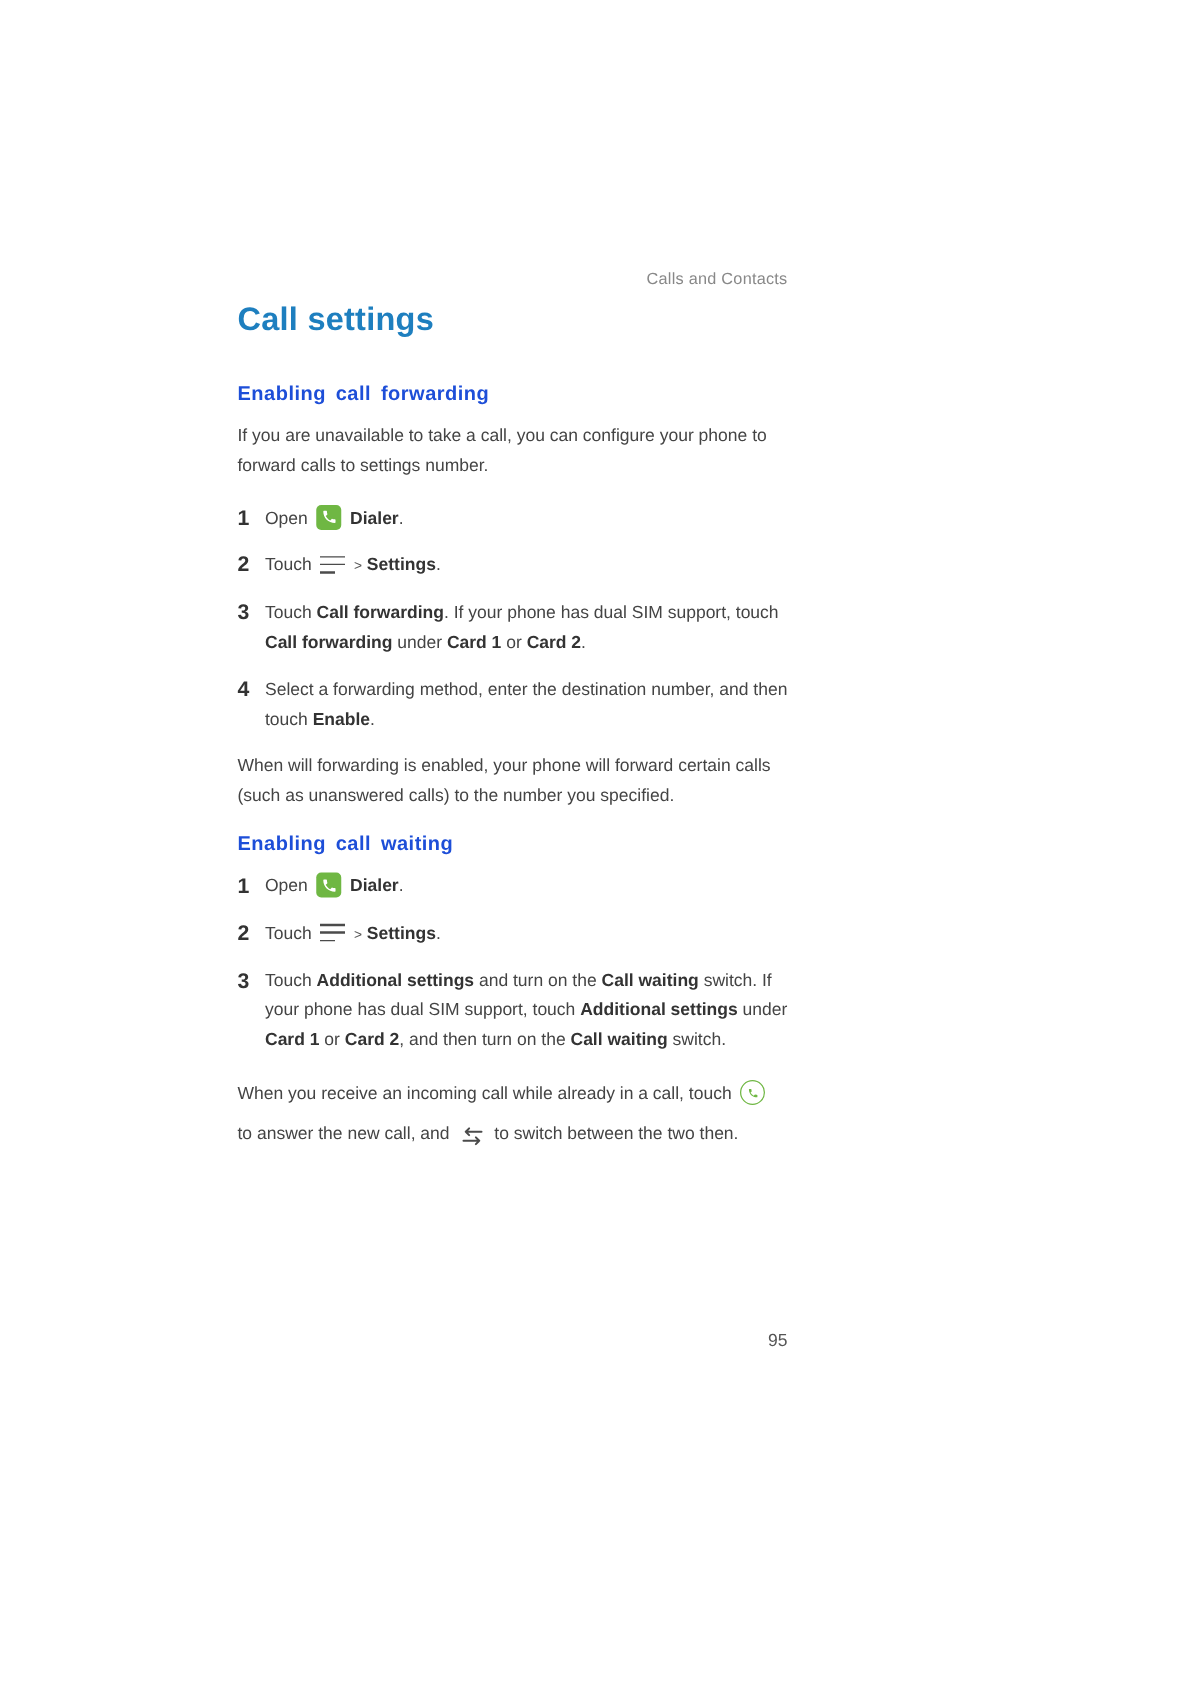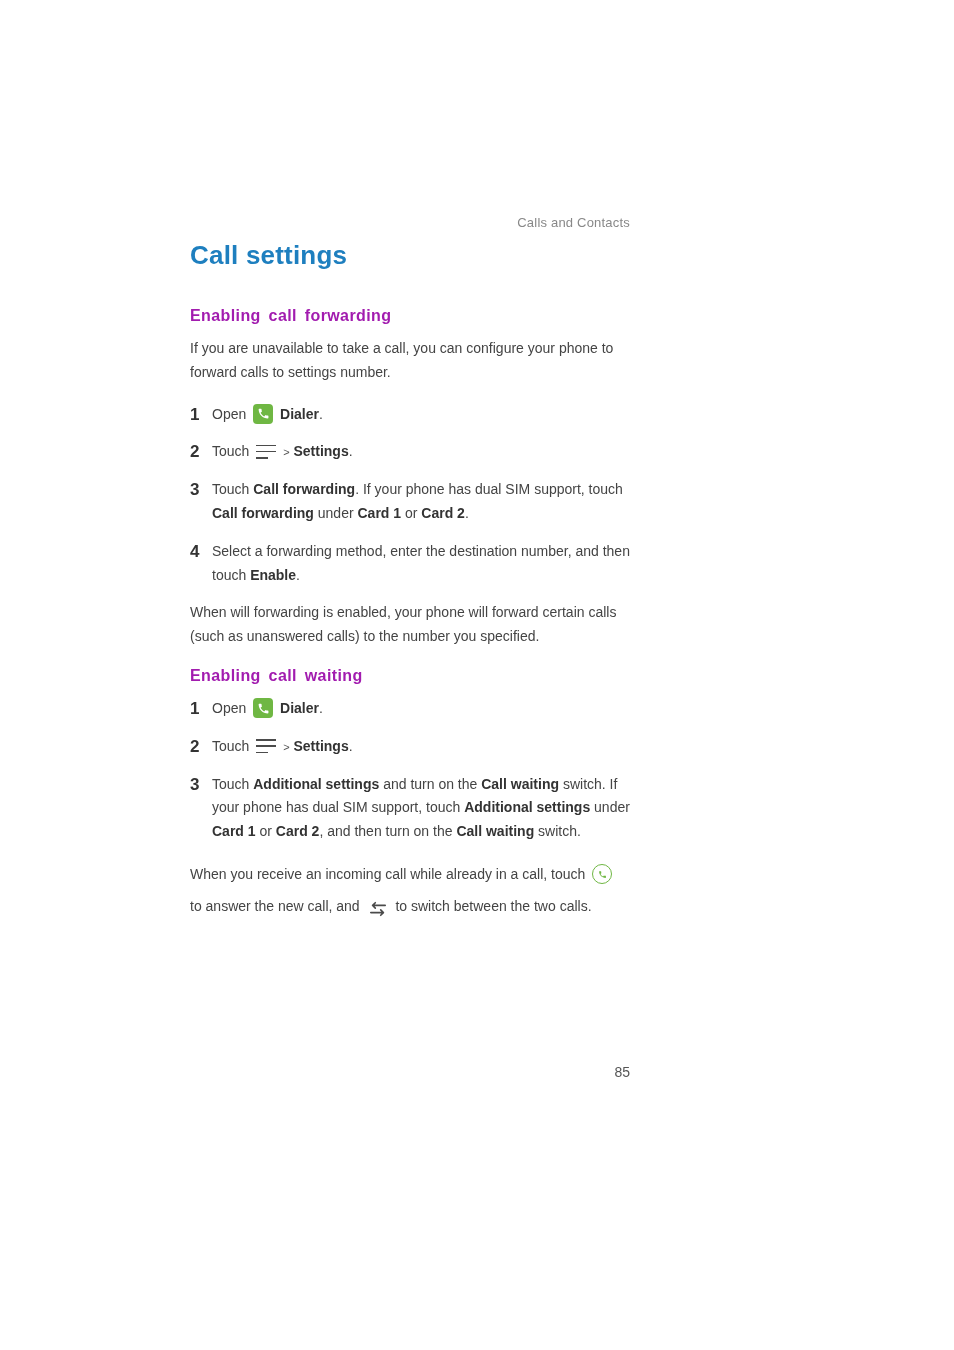--- a/index.html
+++ b/index.html
@@ -27,21 +27,21 @@
   h1.title {
     font-size: 26px;
     font-weight: 700;
     color: #1e7fbf;
     margin: 0 0 36px 0;
     letter-spacing: 0.2px;
   }
   h2.subhead {
     font-size: 16px;
     font-weight: 700;
-    color: #a21caf;
+    color: #1d4ed8;
     margin: 0 0 12px 0;
     letter-spacing: 0.4px;
     word-spacing: 3px;
   }
   p.body {
     font-size: 14px;
     line-height: 1.7;
     margin: 0 0 18px 0;
     color: #444444;
   }
@@ -229,17 +229,17 @@
           <path d="M6.6 10.8c1.4 2.8 3.8 5.2 6.6 6.6l2.2-2.2c.3-.3.7-.4 1-.2 1.2.4 2.4.6 3.7.6.6 0 1 .4 1 1v3.4c0 .6-.4 1-1 1C10.6 21 3 13.4 3 4c0-.6.4-1 1-1h3.4c.6 0 1 .4 1 1 0 1.3.2 2.5.6 3.7.1.3 0 .7-.2 1l-2.2 2.1z"></path>
         </svg>
     </span>
     <span> to answer the new call, and </span>
     <span class="icon-inline swap-icon">
       <svg viewBox="0 0 24 20">
           <path d="M20 6 H6 L9 3 M6 6 L9 9" stroke-linecap="round" stroke-linejoin="round"></path>
           <path d="M4 14 H18 L15 11 M18 14 L15 17" stroke-linecap="round" stroke-linejoin="round"></path>
         </svg>
     </span>
-    <span> to switch between the two calls.</span>
+    <span> to switch between the two then.</span>
   </p>
 
-  <div class="page-num">85</div>
+  <div class="page-num">95</div>
 </div>
 
 </body></html>

